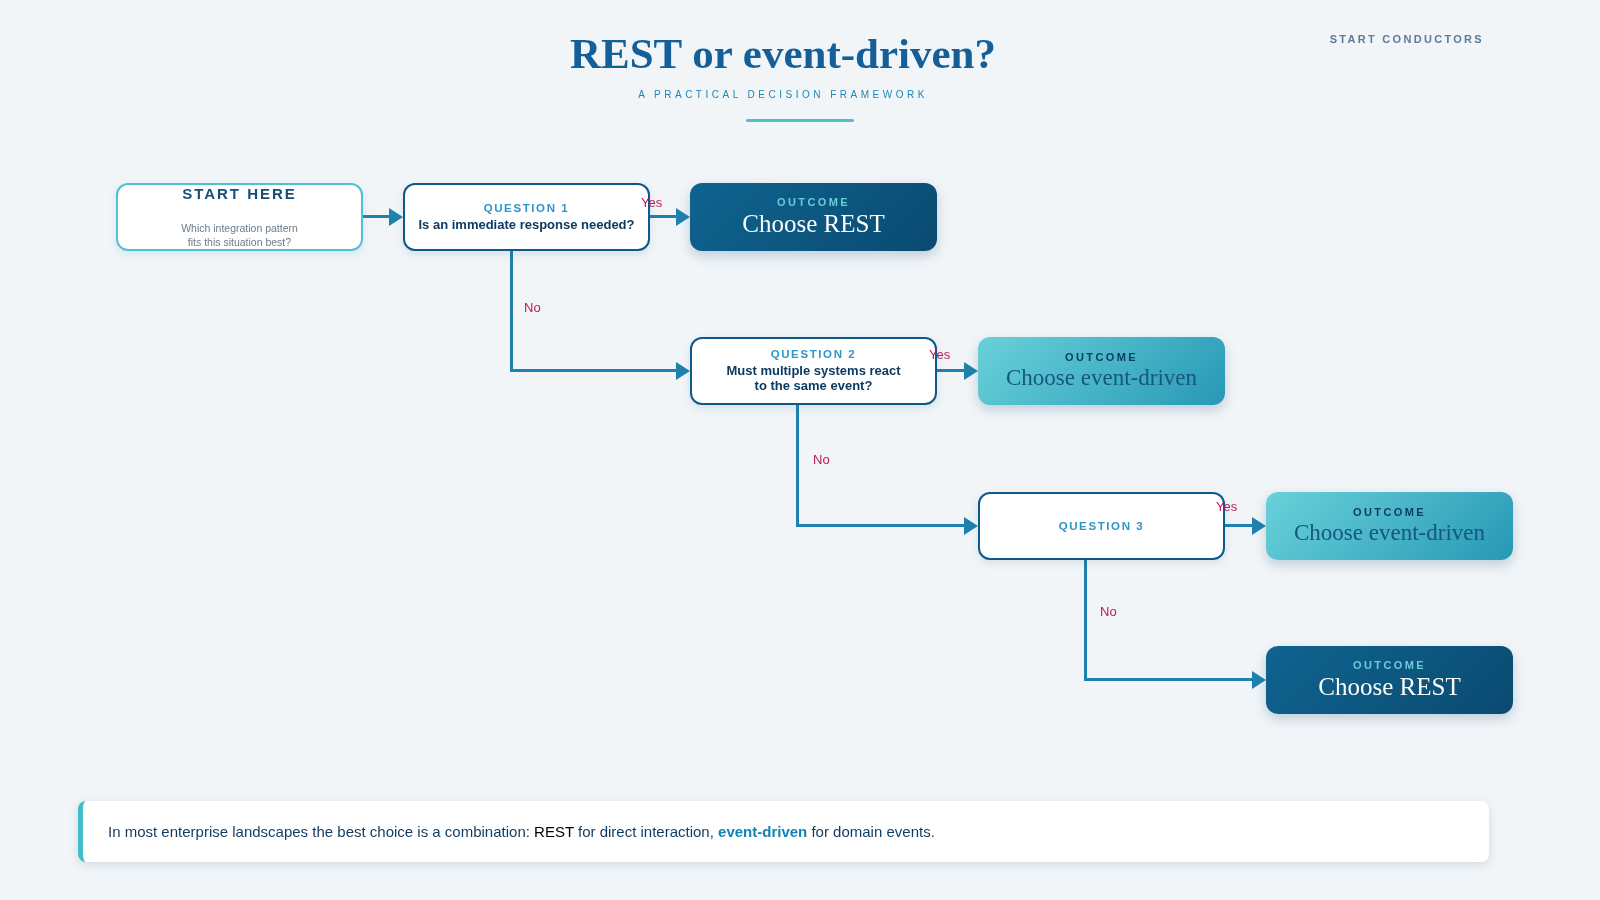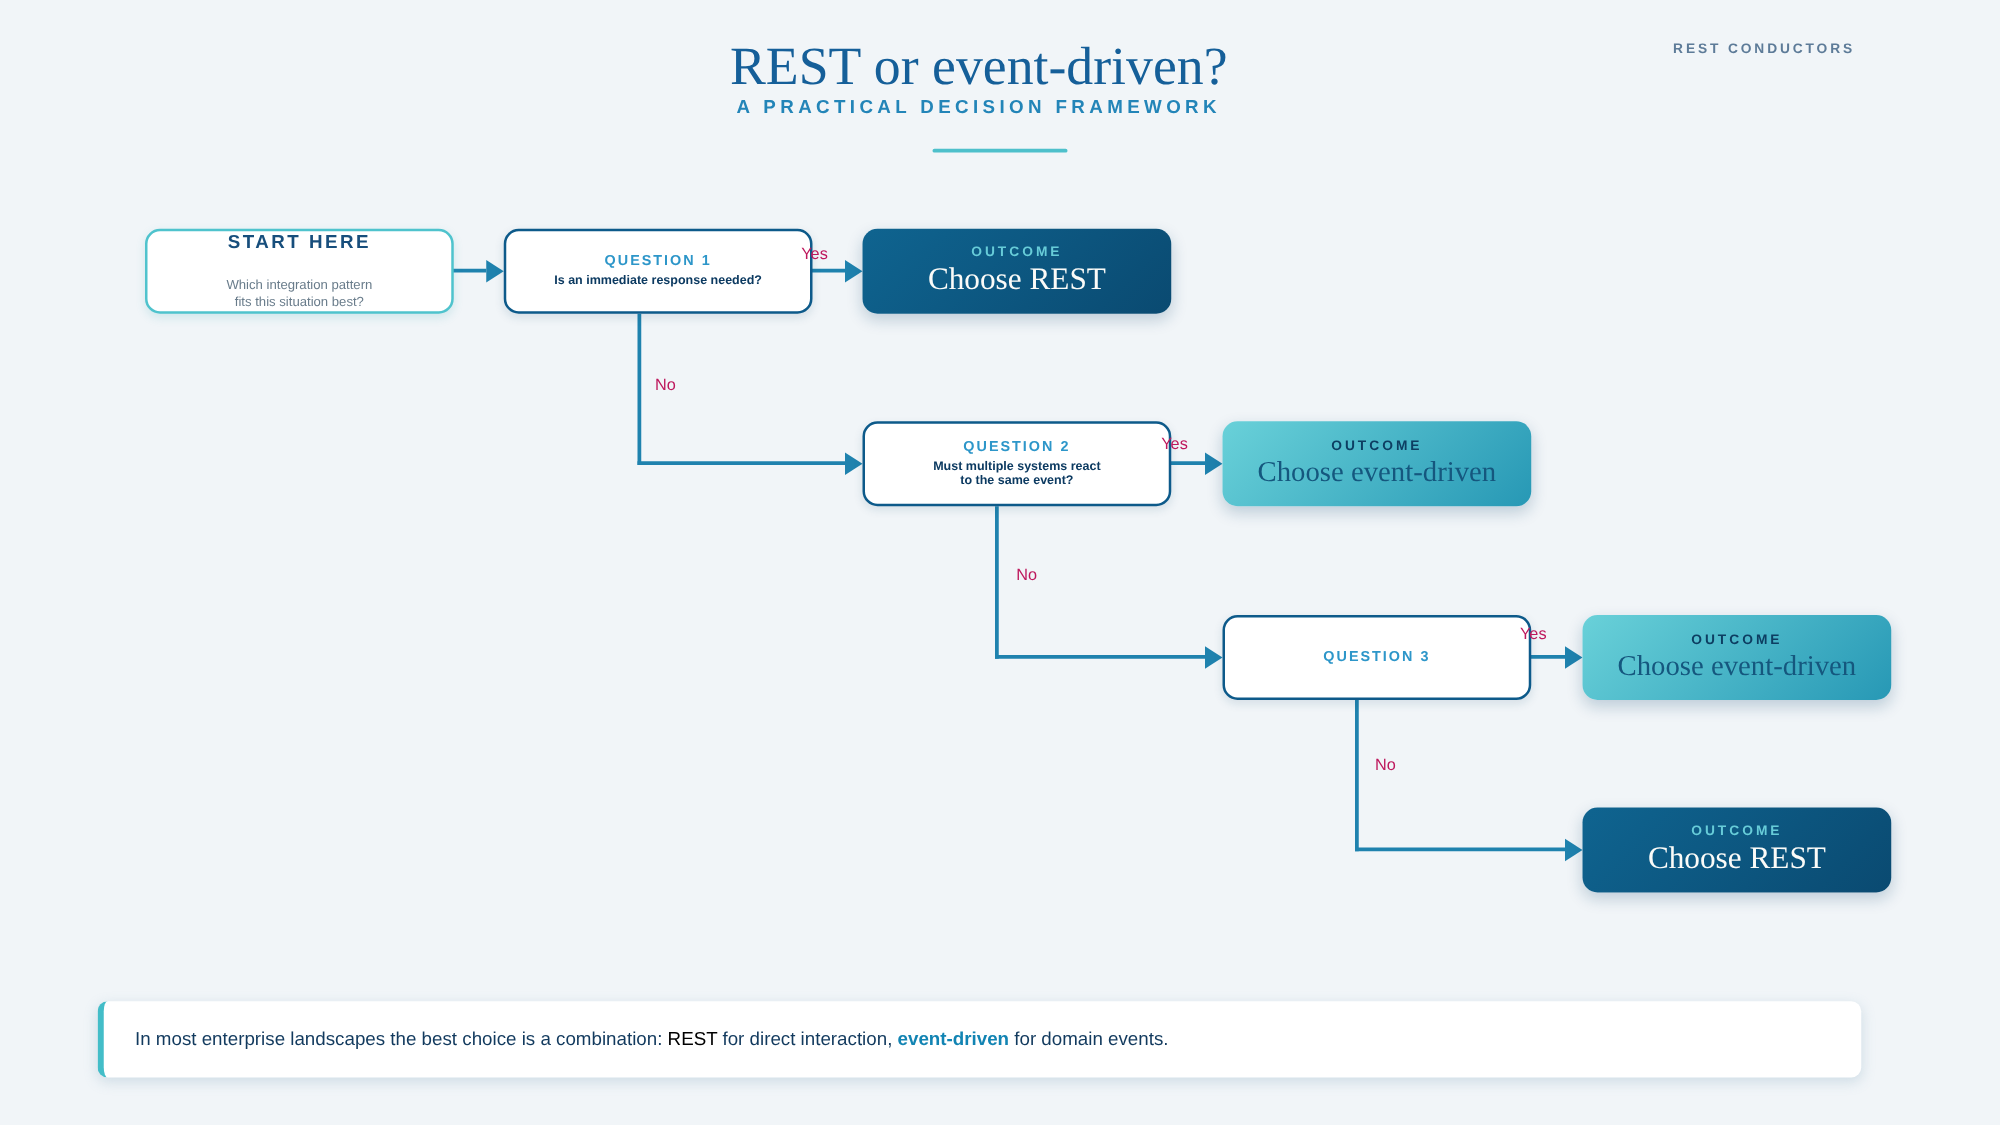--- a/index.html
+++ b/index.html
@@ -7,24 +7,24 @@
     width:1600px;height:900px;overflow:hidden;
     background:#f1f5f8;
     font-family:"Liberation Sans", sans-serif;
   }
   #stage{position:relative;width:1600px;height:900px;}
 
   
   .header{position:absolute;left:0;top:30px;width:1566px;text-align:center;}
   .title{
     font-family:"Liberation Serif", serif;
-    font-size:43px;color:#155f99;line-height:1.1;font-weight:400;
+    font-size:43px;color:#155f99;line-height:1.1;font-weight:700;
   }
   .subtitle{
-    margin-top:0;font-size:15px;font-weight:700;
+    margin-top:12px;font-size:10px;font-weight:400;
     letter-spacing:3.5px;color:#2385b8;
   }
   .subtitle-rule{
     position:absolute;left:746px;top:119px;width:108px;height:3px;
     background:#4ec0cb;border-radius:2px;
   }
   .brand{
     position:absolute;top:33px;right:116px;
     font-size:11px;font-weight:700;letter-spacing:2.3px;color:#5d7b98;
   }
@@ -40,21 +40,21 @@
     box-shadow:0 3px 8px rgba(60,170,185,.18);
   }
   .start-title{font-size:15px;font-weight:700;letter-spacing:2px;color:#174e7c;}
   .start-caption{margin-top:20px;font-size:10.5px;color:#697c8b;line-height:1.3;text-align:center;}
 
   .q-box{
     background:#ffffff;border:2.5px solid #0d5a8a;
     box-shadow:0 3px 8px rgba(13,70,110,.12);
   }
   .q-label{font-size:11.5px;font-weight:700;letter-spacing:1.6px;color:#2d96c9;}
-  .q-text{margin-top:4px;font-size:10px;font-weight:700;color:#0c3a61;line-height:1.15;text-align:center;}
+  .q-text{margin-top:4px;font-size:13px;font-weight:700;color:#0c3a61;line-height:1.15;text-align:center;}
   .q-text.nowrap{white-space:nowrap;}
 
   .o-box{box-shadow:0 5px 12px rgba(13,70,110,.22);}
   .o-rest{background:linear-gradient(135deg,#0f6490 0%,#0a4a71 100%);}
   .o-event{background:linear-gradient(135deg,#69d1d9 0%,#2798b5 100%);}
   .o-label{font-size:11px;font-weight:700;letter-spacing:2.4px;}
   .o-rest .o-label{color:#67ccd8;}
   .o-event .o-label{color:#0d3e62;}
   .o-text{margin-top:2px;font-family:"Liberation Serif", serif;line-height:1.1;}
   .o-rest .o-text{font-size:25px;color:#fbfbf8;}
@@ -86,21 +86,21 @@
 </head>
 <body>
 
 <div id="stage">
 
   <div class="header">
     <div class="title">REST or event-driven?</div>
     <div class="subtitle">A PRACTICAL DECISION FRAMEWORK</div>
   </div>
   <div class="subtitle-rule"></div>
-  <div class="brand">REST CONDUCTORS</div>
+  <div class="brand">START CONDUCTORS</div>
 
   <div class="box start-box" style="left:116px;top:183px;">
     <div class="start-title">START HERE</div>
     <div class="start-caption">
       <div>Which integration pattern</div>
       <div>fits this situation best?</div>
     </div>
   </div>
 
   <div class="box q-box" style="left:403px;top:183px;">

